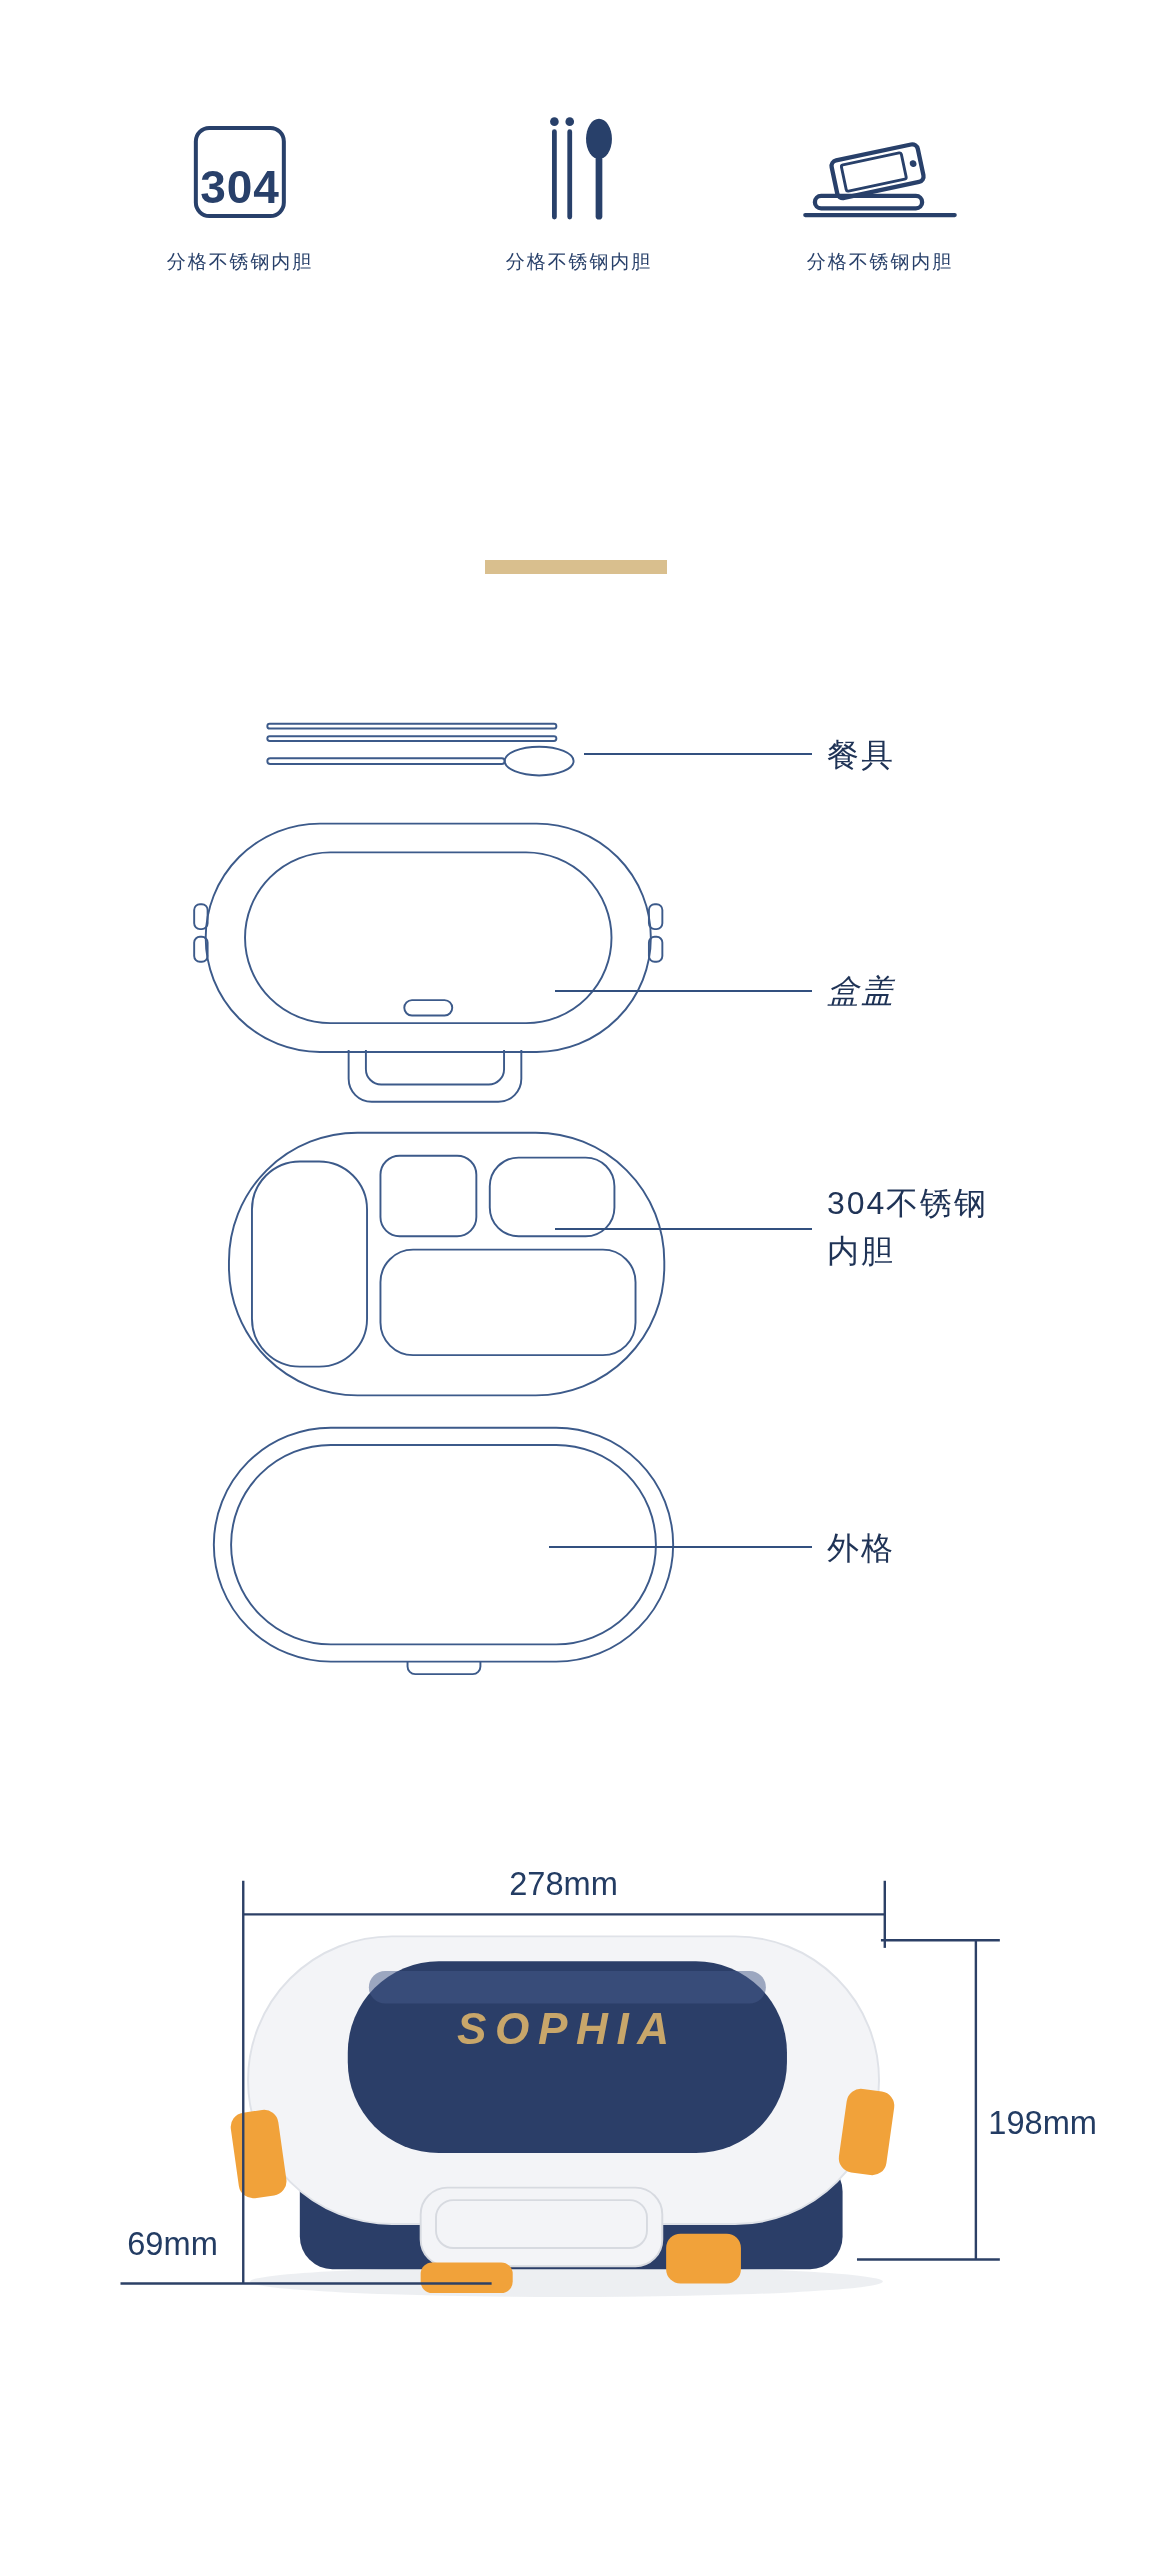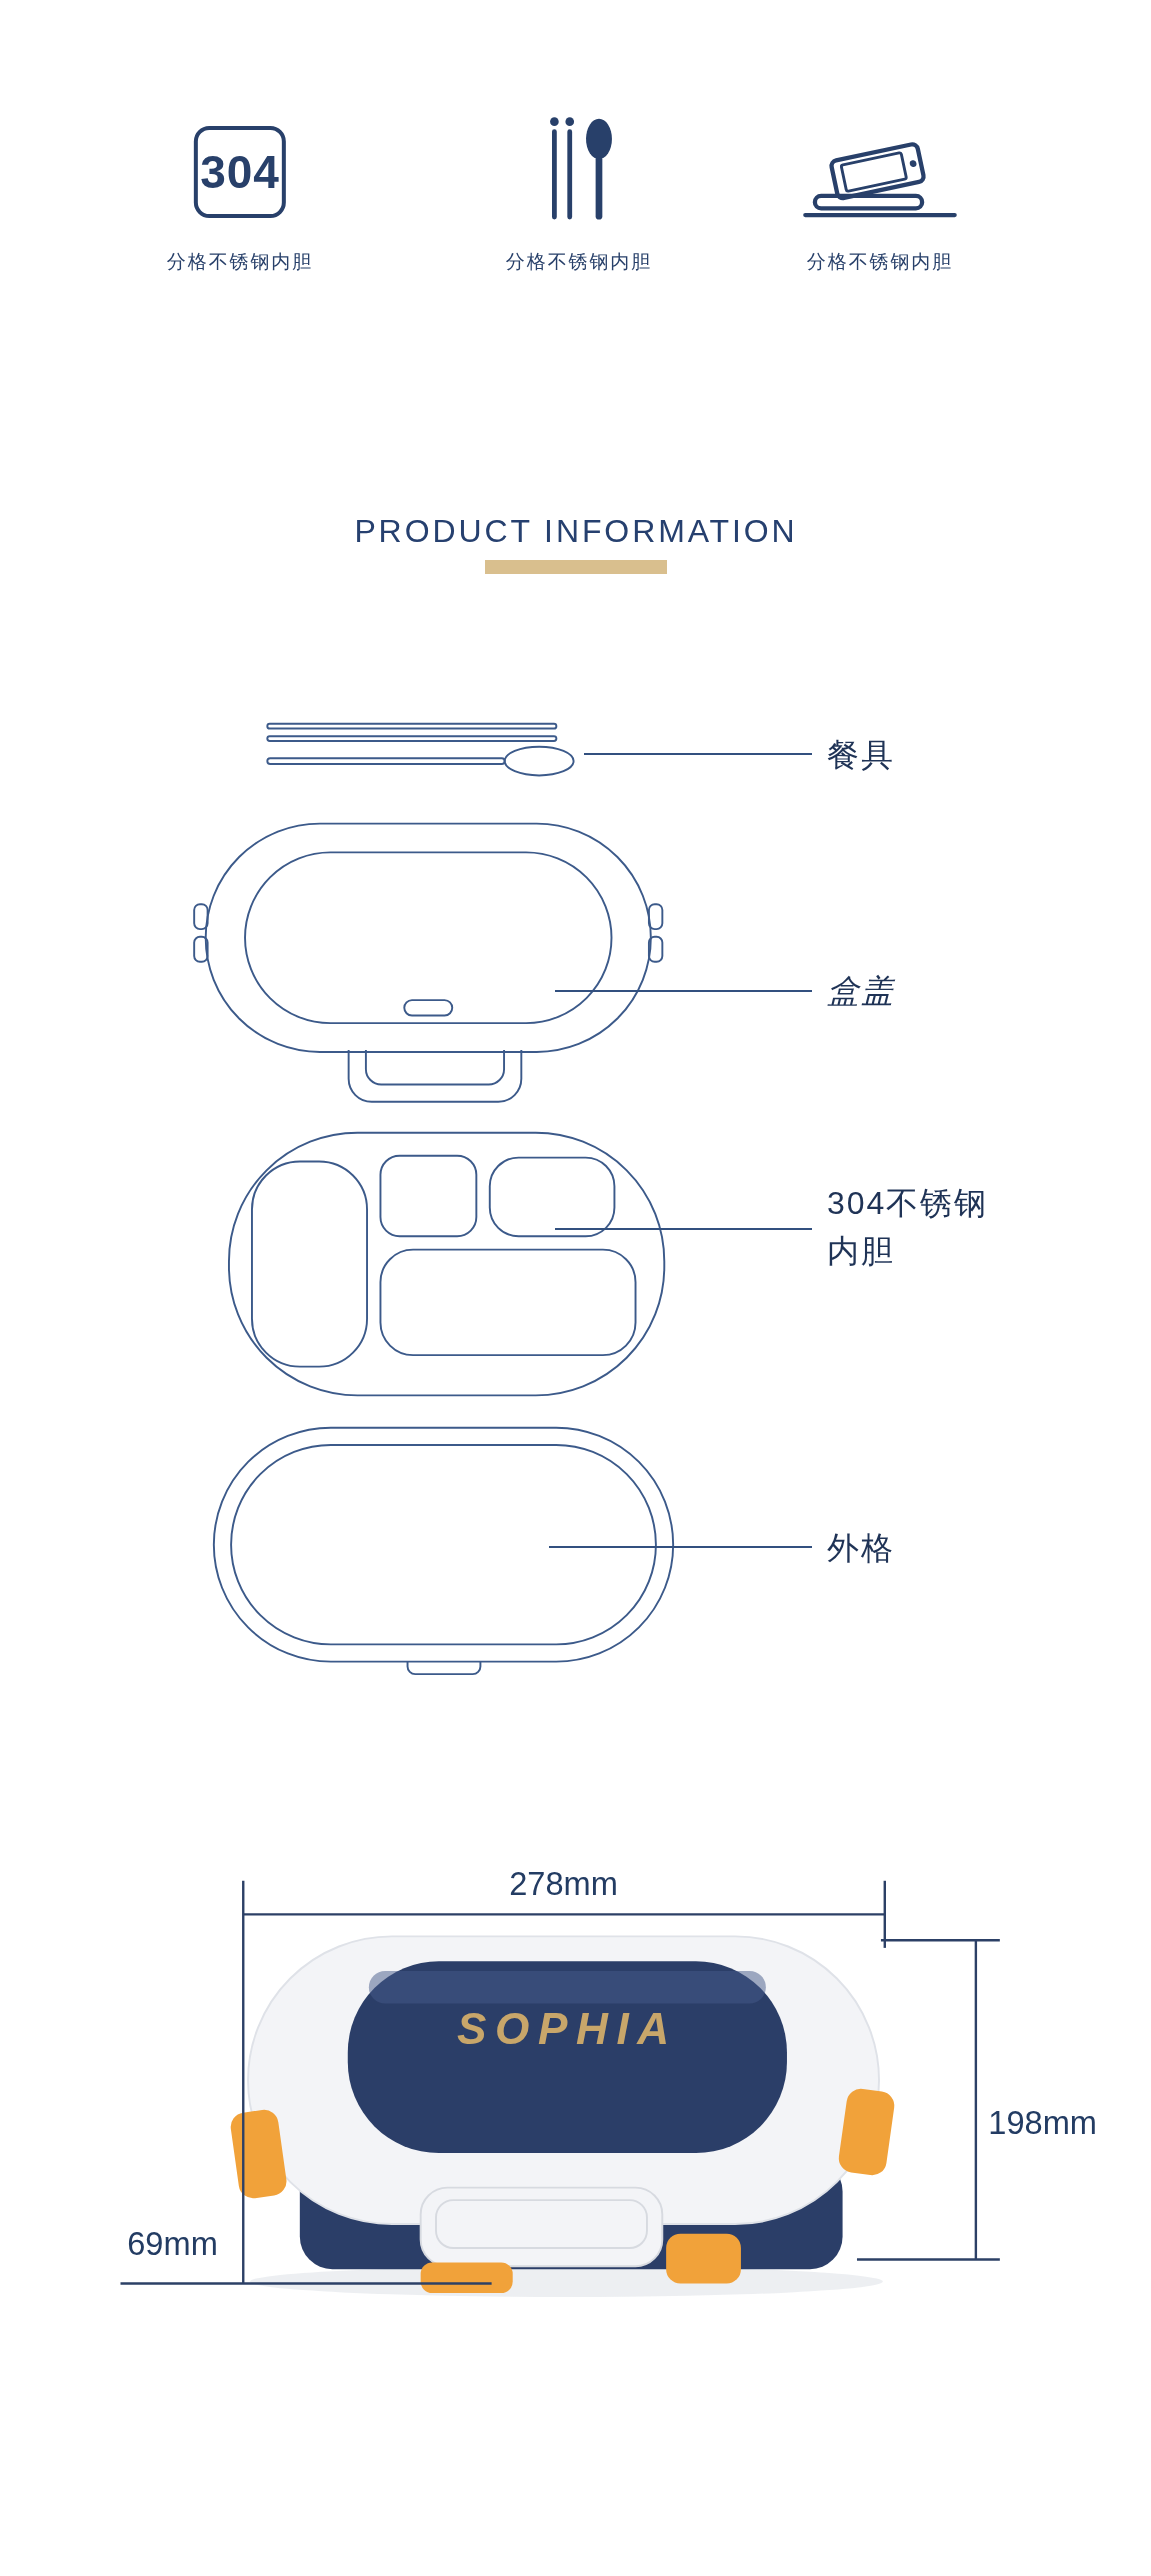--- a/index.html
+++ b/index.html
@@ -7,21 +7,21 @@
   .page {
     position:relative; width:1152px; height:2576px; margin:0 auto;
     background:#ffffff; overflow:hidden;
     font-family:"Liberation Sans", sans-serif; color:#28406a;
   }
   
   .feature { position:absolute; top:107px; transform:translateX(-50%); text-align:center; }
   .icon-wrap { height:130px; display:flex; align-items:center; justify-content:center; }
   .badge-304 {
     width:92px; height:92px; border:4.8px solid #28406a; border-radius:15.4px;
-    display:flex; align-items:center; justify-content:center;
+    display:flex; align-items:flex-end; justify-content:center;
     font-size:46px; font-weight:bold; color:#28406a; letter-spacing:1px;
   }
   .feature-label { margin-top:11.5px; font-size:19px; color:#28406a; letter-spacing:1.9px; white-space:nowrap; }
   
   .title-zh { position:absolute; top:447px; left:0; width:100%; text-align:center;
     font-size:45px; font-weight:bold; letter-spacing:5.8px; color:#26406f; }
   .title-en { position:absolute; top:513px; left:0; width:100%; text-align:center;
     font-size:32px; letter-spacing:2.9px; color:#26406f; }
   .gold-bar { position:absolute; top:560px; left:485px; width:182px; height:14.4px; background:#d9bf8e; }
   
@@ -70,21 +70,20 @@
           <rect x="43" y="34" width="64" height="28" rx="2" stroke-width="3"></rect>
           <circle cx="117" cy="48" r="3.5" fill="#28406a" stroke="none"></circle>
         </g>
         <rect x="14" y="74" width="112" height="13" rx="6.5"></rect>
         <path d="M4,94 H160"></path>
       </svg>
     </div>
     <div class="feature-label">分格不锈钢内胆</div>
   </div>
 
-  <div class="title-en">PRODUCT INFORMATION</div>
   <div class="gold-bar"></div>
 
   <svg class="drawing" style="left:261px; top:718px;" width="317" height="67" viewBox="0 0 330 70" fill="none" stroke="#3c5a8a" stroke-width="2">
     <rect x="6" y="6" width="302" height="5" rx="2.5"></rect>
     <rect x="6" y="19" width="302" height="5" rx="2.5"></rect>
     <rect x="6" y="42" width="248" height="6" rx="3"></rect>
     <ellipse cx="290" cy="45" rx="36" ry="15"></ellipse>
   </svg>
   <div class="callout" style="left:584px; top:753px; width:228px;"></div>
   <div class="part-label" style="left:827px; top:731px;">餐具</div>

